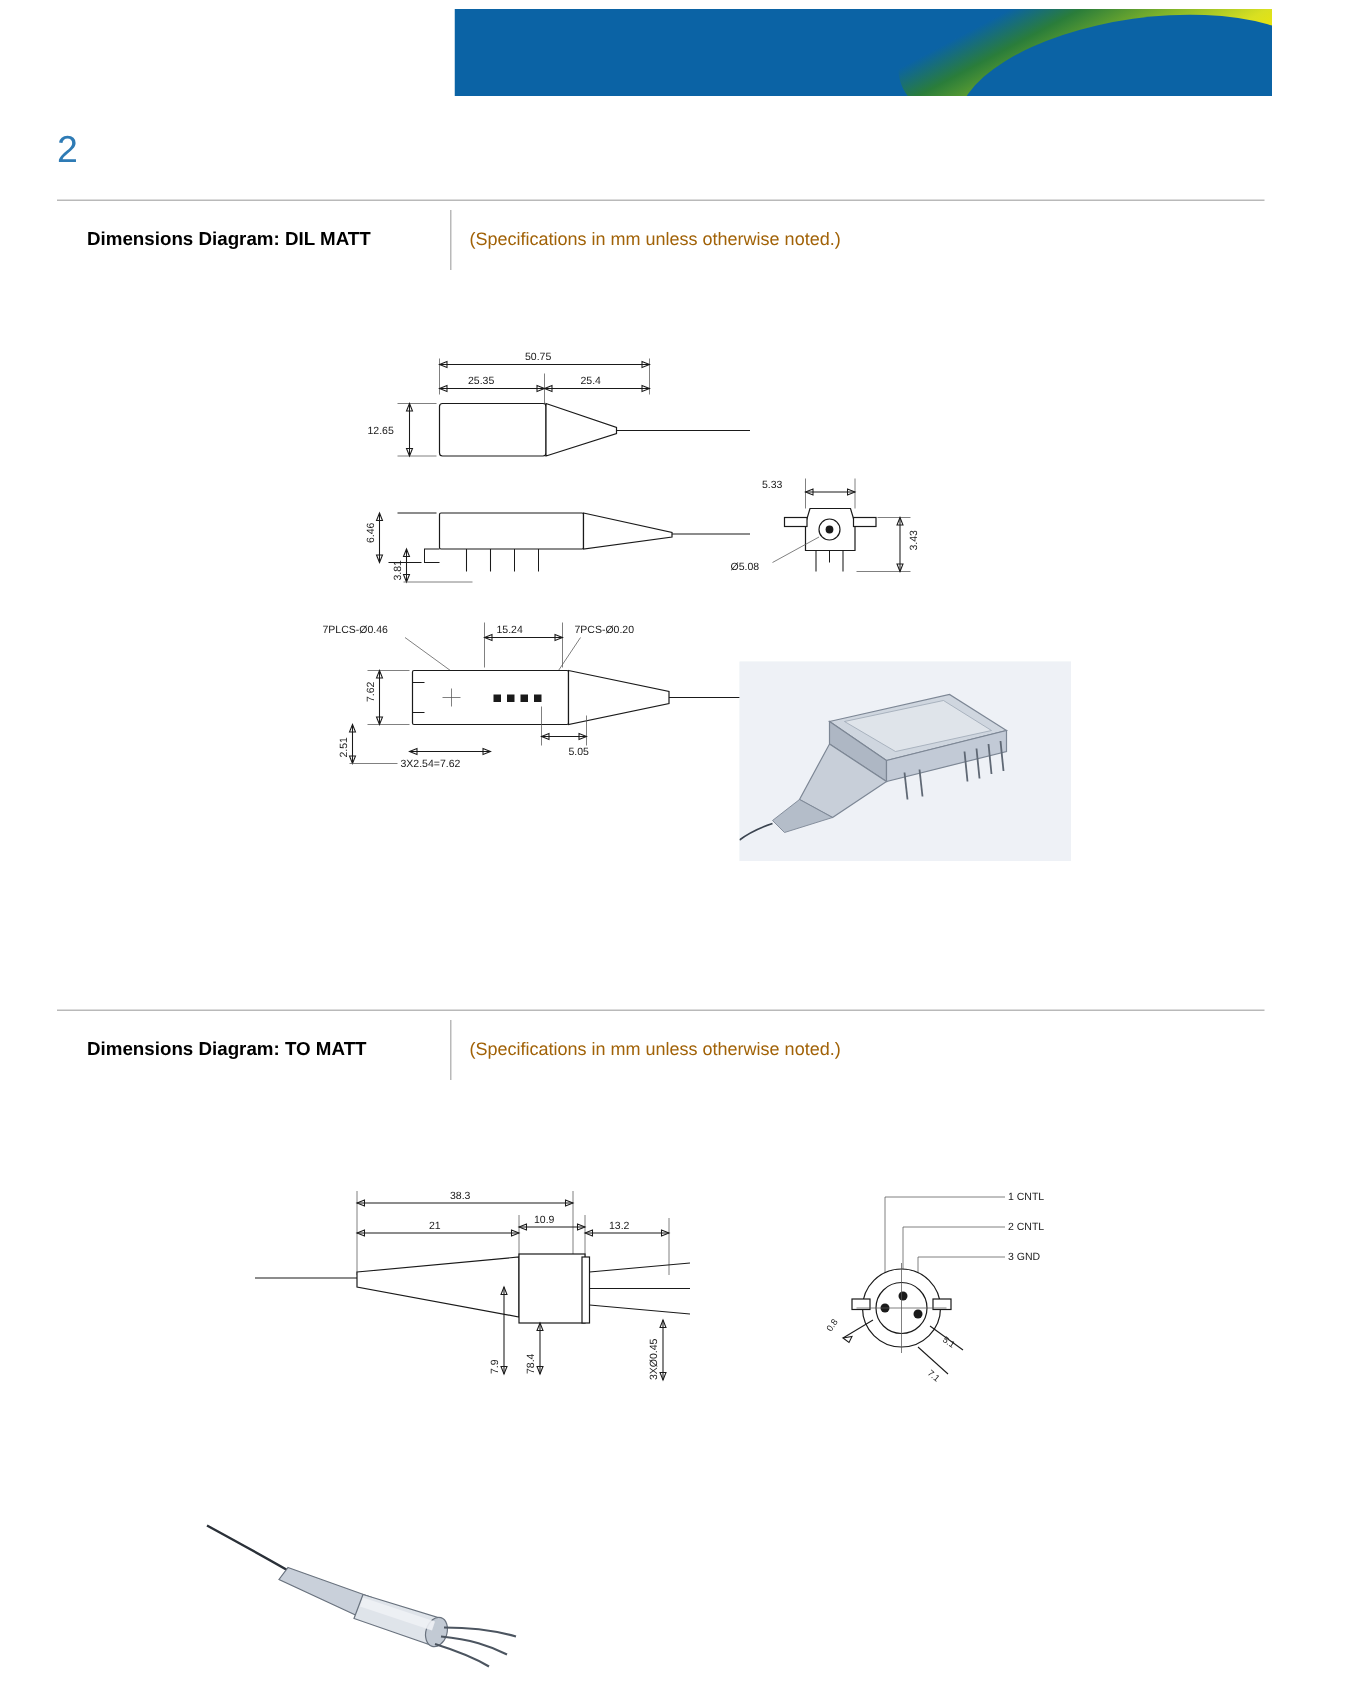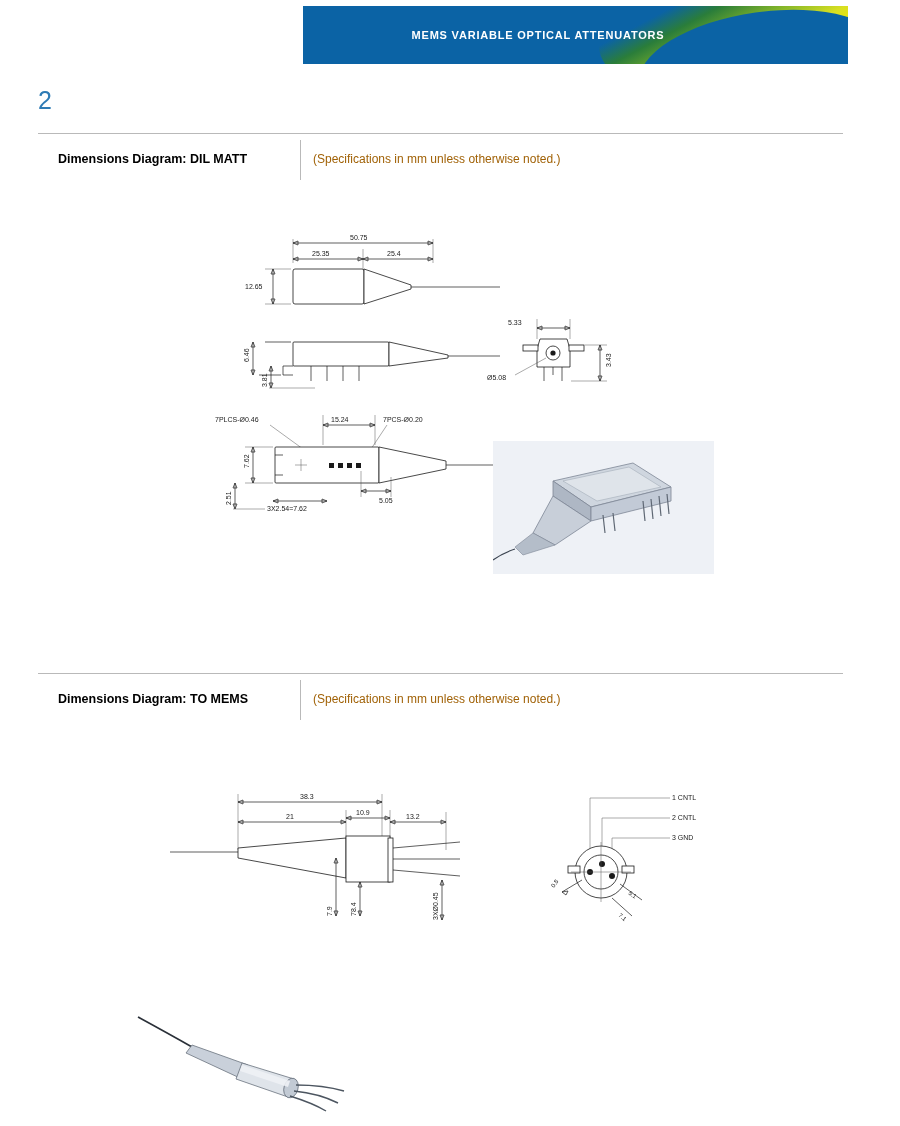--- a/index.html
+++ b/index.html
@@ -119,21 +119,20 @@
     background: #eef1f5;
   }
 </style>
 </head>
 <body>
 
 <div class="banner">
   <div class="banner-blue"></div>
   <div class="banner-swoosh"></div>
   <div class="banner-swoosh2"></div>
-  <div class="banner-title">MEMS VARIABLE OPTICAL ATTENUATORS</div>
 </div>
 
 <div class="page-number">2</div>
 
 <div class="rule" style="top:133px;"></div>
 <div class="vrule" style="left:300px; top:140px; height:40px;"></div>
 <div class="sec-title" style="left:38px; top:152px;">Dimensions Diagram: DIL MATT</div>
 <div class="sec-note" style="left:313px; top:152px;">(Specifications in mm unless otherwise noted.)</div>
 
 <div class="drawing" style="left:215px; top:215px; width:520px; height:370px;">
@@ -294,21 +293,21 @@
 
     <polygon points="60,55 98,80 62,104 40,92" fill="#c8cfd9" stroke="#7d8795" stroke-width="0.8"></polygon>
     <polygon points="40,92 62,104 30,114 22,106" fill="#b4bdc9" stroke="#7d8795" stroke-width="0.6"></polygon>
 
     <path d="M22 108 C 10 112, 4 116, 0 119" stroke="#3b4450" stroke-width="1.1" fill="none"></path>
   </svg>
 </div>
 
 <div class="rule" style="top:673px;"></div>
 <div class="vrule" style="left:300px; top:680px; height:40px;"></div>
-<div class="sec-title" style="left:38px; top:692px;">Dimensions Diagram: TO MEMS</div>
+<div class="sec-title" style="left:38px; top:692px;">Dimensions Diagram: TO MATT</div>
 <div class="sec-note" style="left:313px; top:692px;">(Specifications in mm unless otherwise noted.)</div>
 
 <div class="drawing" style="left:150px; top:780px; width:580px; height:180px;">
   <svg width="580" height="180" viewBox="0 0 580 180" xmlns="http://www.w3.org/2000/svg">
 
     <line class="ln-thin" x1="88" y1="14" x2="88" y2="70"></line>
     <line class="ln-thin" x1="232" y1="14" x2="232" y2="58"></line>
     <line class="ln" x1="88" y1="22" x2="232" y2="22"></line>
     <path class="ln" d="M88 22 l5 -2 v4 z" fill="#1a1a1a"></path>
     <path class="ln" d="M232 22 l-5 -2 v4 z" fill="#1a1a1a"></path>

